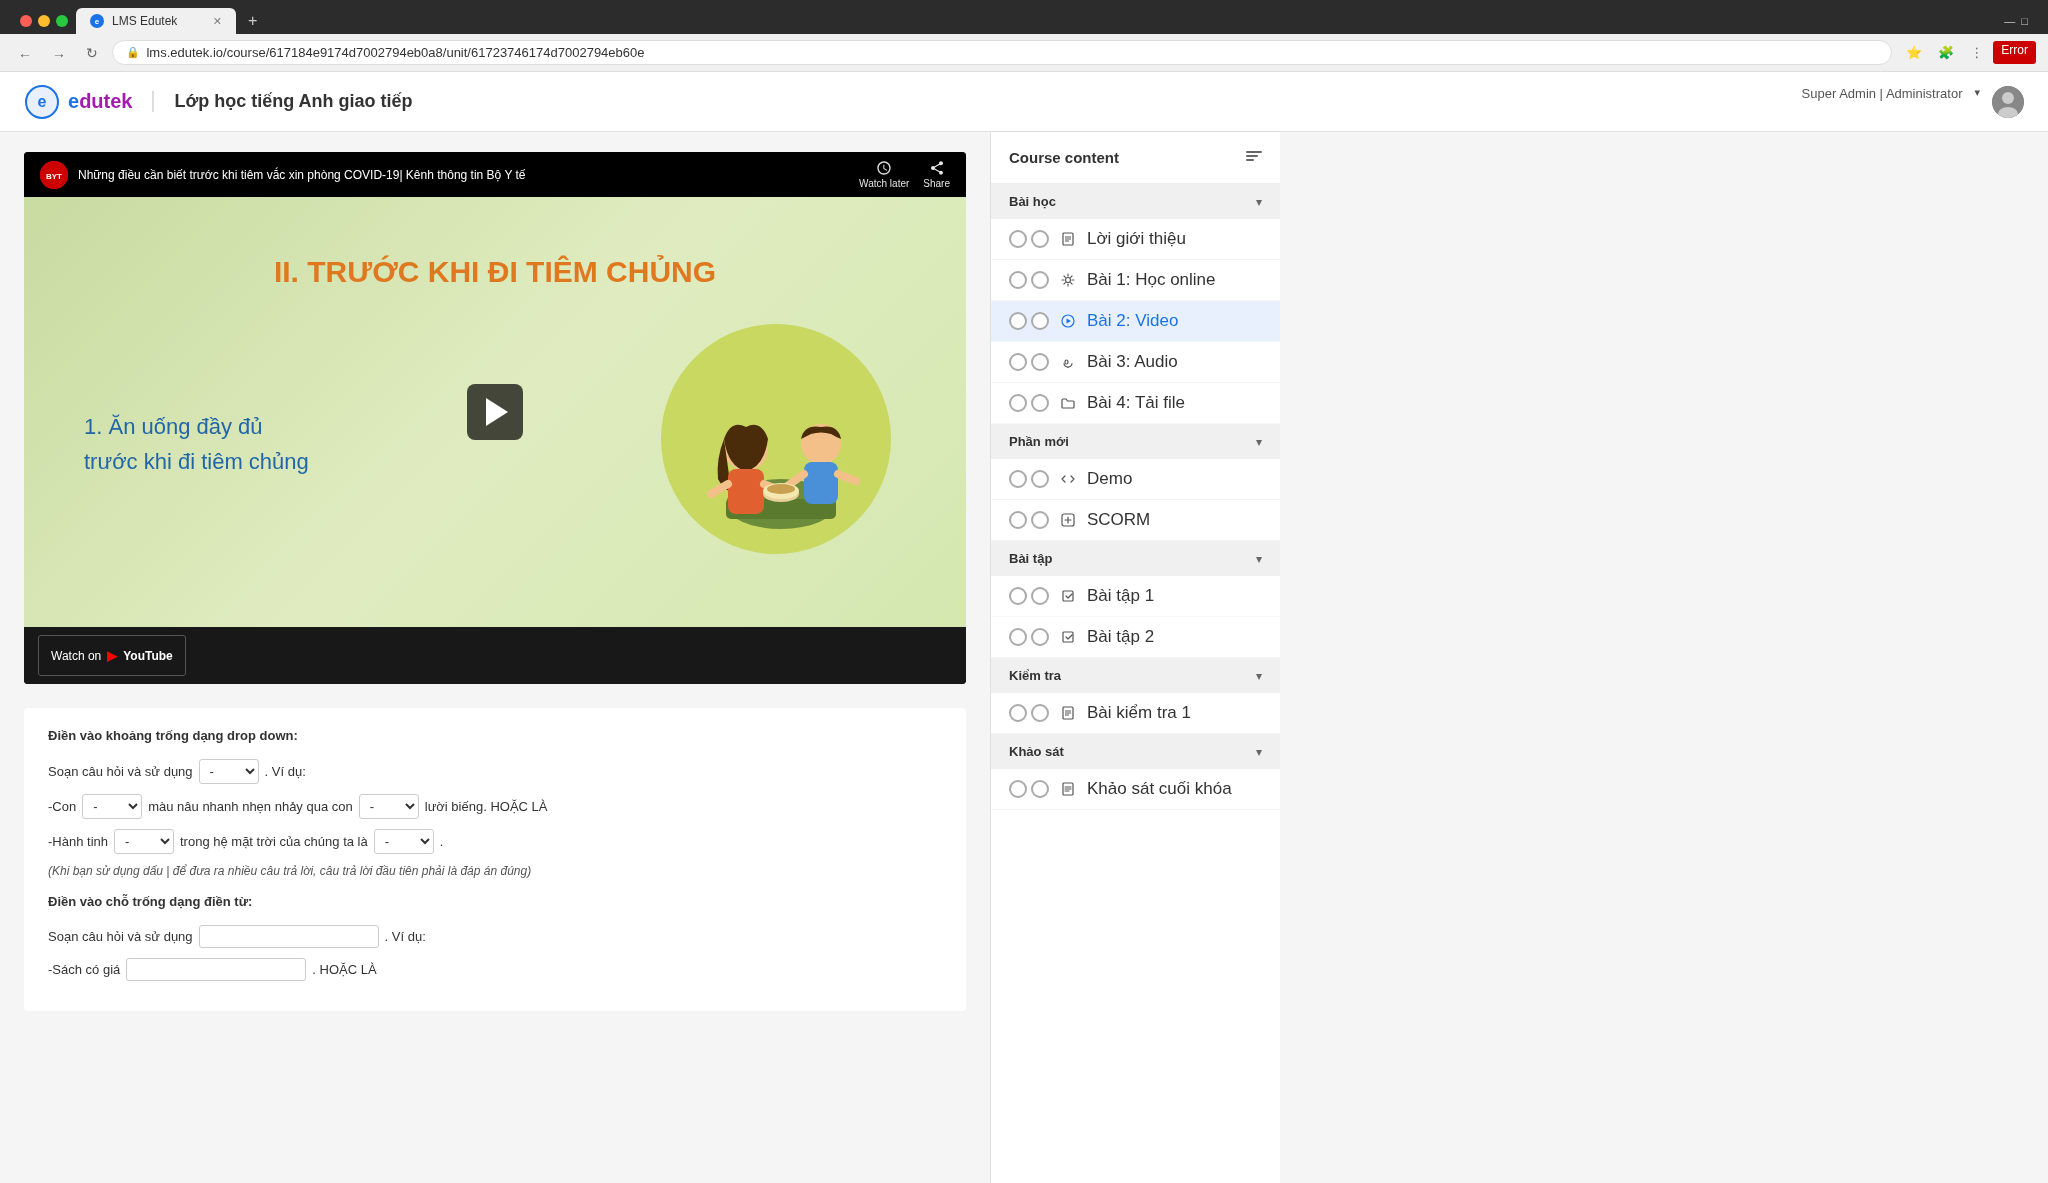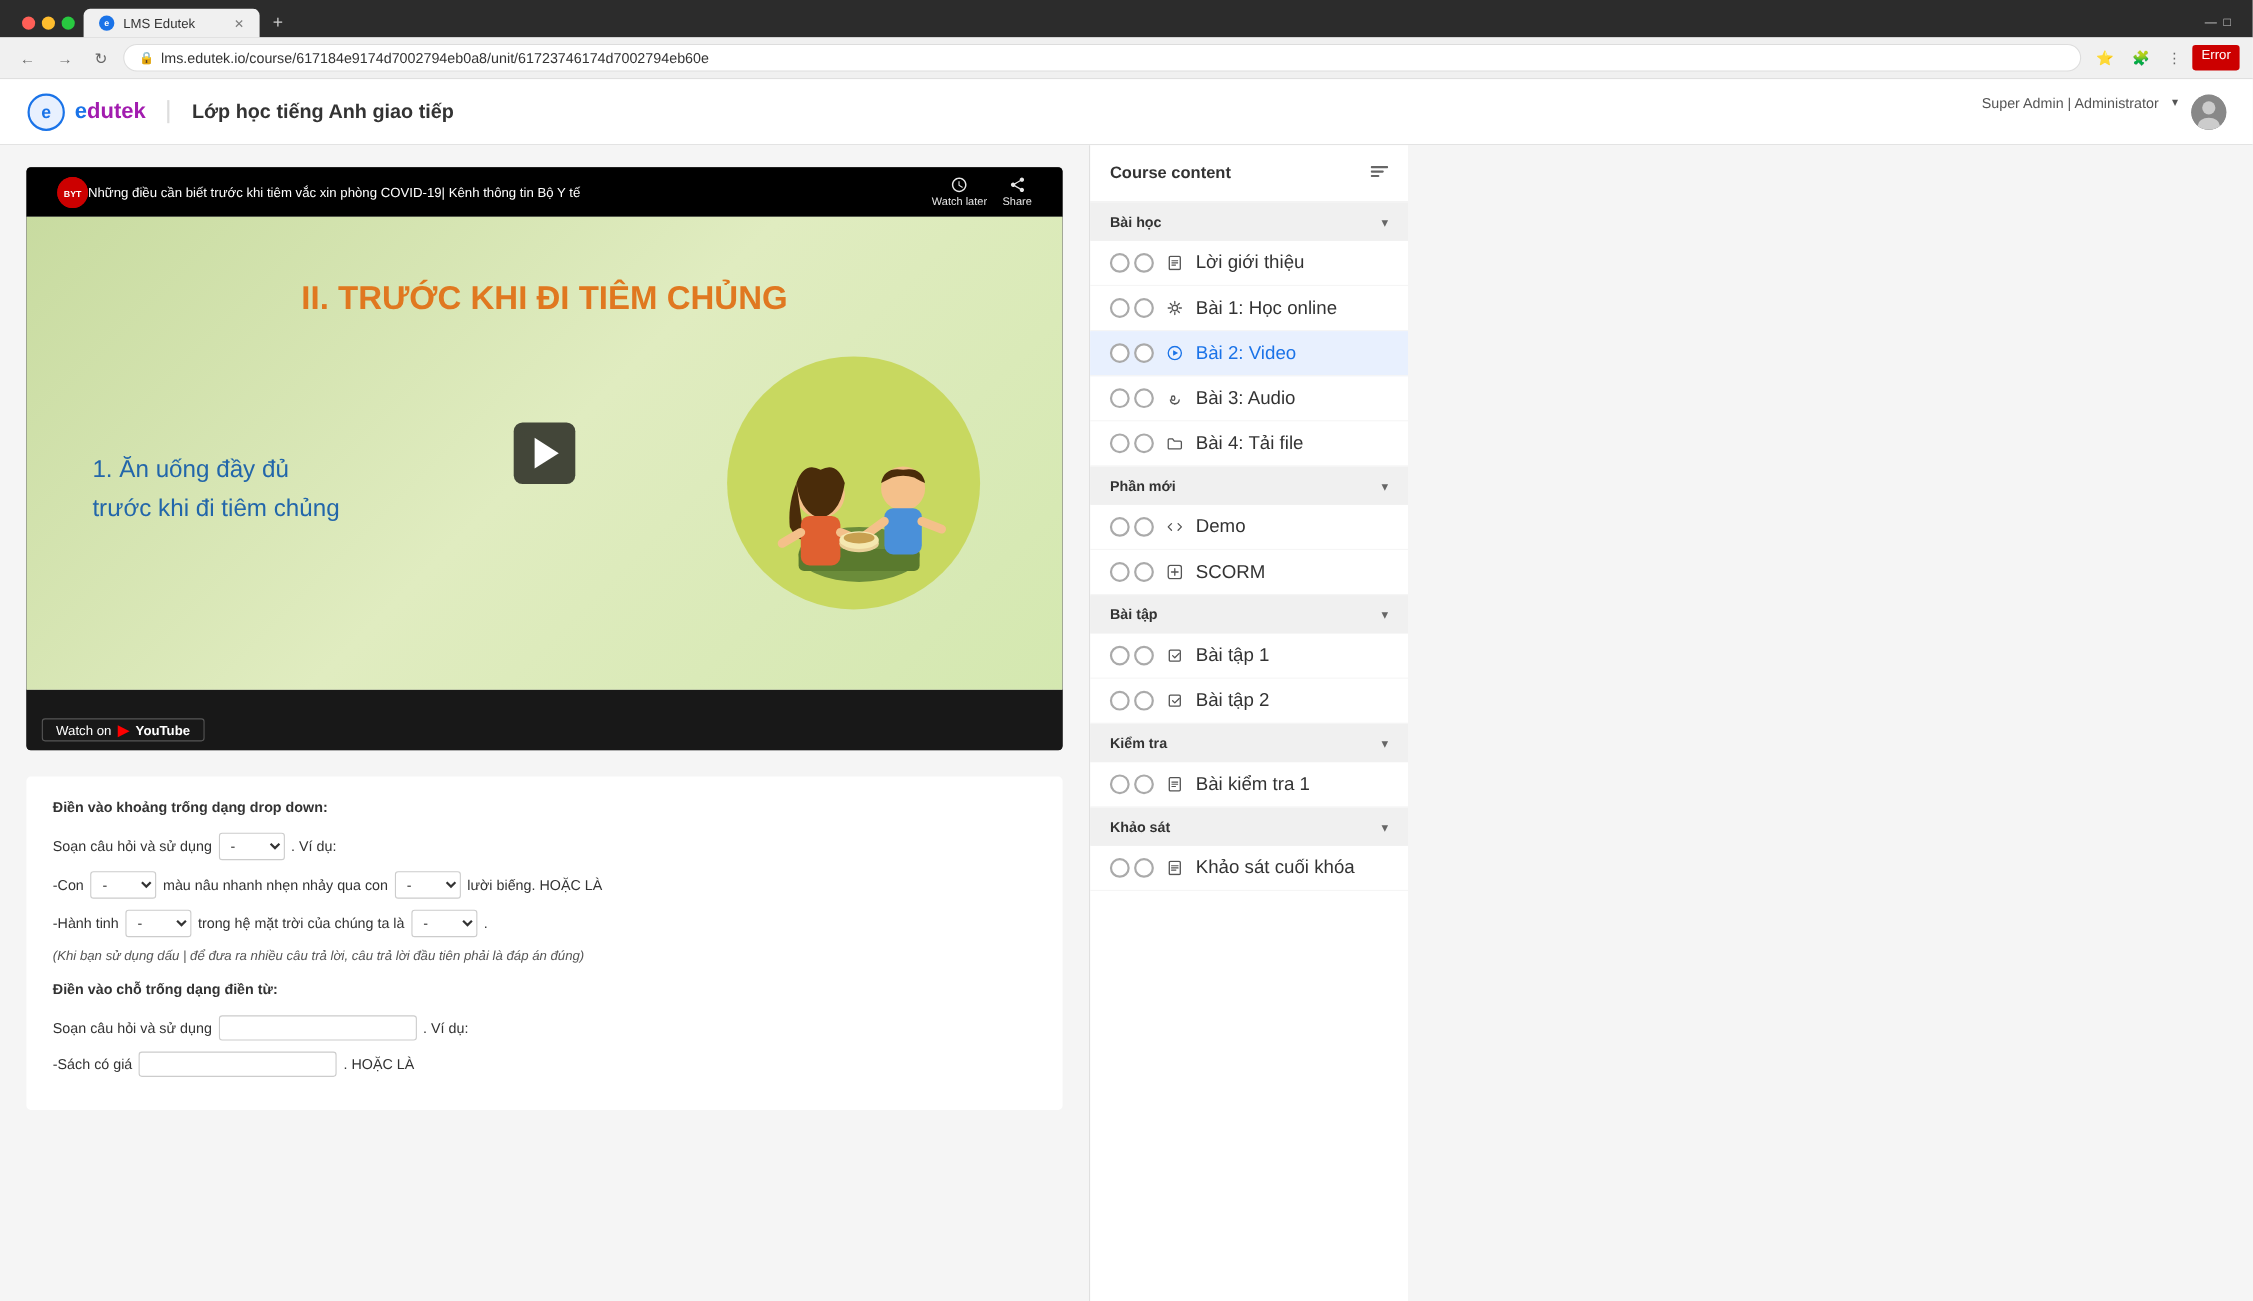--- a/index.html
+++ b/index.html
@@ -38,36 +38,36 @@
     .avatar { width: 32px; height: 32px; border-radius: 50%; background: #888; overflow: hidden; display: flex; align-items: center; justify-content: center; }
 
     
     .main-layout { display: flex; background: #f5f5f5; min-height: calc(100vh - 110px); }
 
     
     .content-area { flex: 1; padding: 20px 24px; max-width: 990px; }
 
     
     .video-container { background: #000; border-radius: 4px; overflow: hidden; margin-bottom: 24px; position: relative; }
-    .video-top-bar { background: rgba(0,0,0,0.8); padding: 8px 28px; display: flex; align-items: center; }
+    .video-top-bar { background: rgba(0,0,0,0.8); padding: 8px 16px; display: flex; align-items: center; gap: 10px; }
     .video-channel-icon { width: 28px; height: 28px; border-radius: 50%; background: #cc0000; display: flex; align-items: center; justify-content: center; color: white; font-size: 10px; font-weight: bold; }
     .video-title-text { color: white; font-size: 12px; flex: 1; }
     .video-actions { display: flex; gap: 14px; align-items: center; }
     .video-action { color: white; display: flex; flex-direction: column; align-items: center; gap: 2px; font-size: 10px; opacity: 0.9; cursor: pointer; }
     .video-action svg { width: 16px; height: 16px; fill: white; }
 
     .video-thumbnail { position: relative; background: #e8f0d8; width: 100%; height: 430px; display: flex; align-items: center; justify-content: center; overflow: hidden; }
     .video-bg { position: absolute; inset: 0; background: linear-gradient(135deg, #c8dba0 0%, #e0ecc0 50%, #d4e8b0 100%); }
 
     
     .play-button { position: absolute; top: 50%; left: 50%; transform: translate(-50%, -50%); z-index: 10; width: 56px; height: 56px; background: rgba(0,0,0,0.7); border-radius: 8px; display: flex; align-items: center; justify-content: center; cursor: pointer; }
     .play-triangle { width: 0; height: 0; border-top: 14px solid transparent; border-bottom: 14px solid transparent; border-left: 22px solid white; margin-left: 4px; }
 
     .youtube-bar { background: #181818; padding: 8px 14px; display: flex; align-items: center; gap: 10px; }
-    .watch-on-youtube { background: #181818; border: 1px solid #555; color: white; padding: 2px 12px; font-size: 12px; display: flex; align-items: center; gap: 6px; cursor: pointer; border-radius: 3px; margin-top: 18px; }
+    .watch-on-youtube { background: #181818; border: 1px solid #555; color: white; padding: 12px 12px; font-size: 12px; display: flex; align-items: center; gap: 6px; cursor: pointer; border-radius: 3px; }
     .yt-logo { color: #ff0000; font-weight: bold; font-size: 13px; }
 
     
     .exercise-section { background: white; border-radius: 4px; padding: 20px 24px; }
     .exercise-title { font-size: 13px; font-weight: 600; margin-bottom: 16px; color: #333; }
     .exercise-row { display: flex; align-items: center; gap: 6px; margin-bottom: 10px; flex-wrap: wrap; font-size: 13px; }
     .exercise-select { border: 1px solid #ccc; border-radius: 3px; padding: 3px 6px; font-size: 13px; background: white; color: #333; cursor: pointer; min-width: 60px; }
     .exercise-note { font-size: 12px; color: #555; margin-top: 4px; font-style: italic; }
     .exercise-input { border: 1px solid #ccc; border-radius: 3px; padding: 3px 8px; font-size: 13px; width: 180px; }
 

